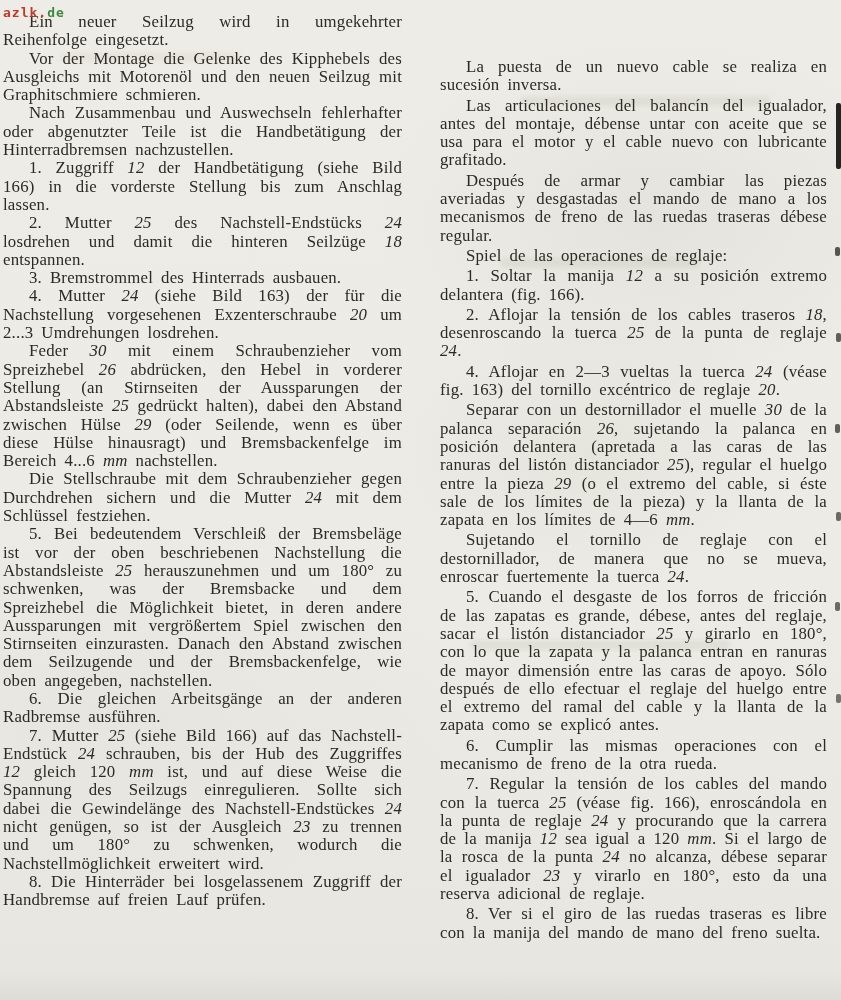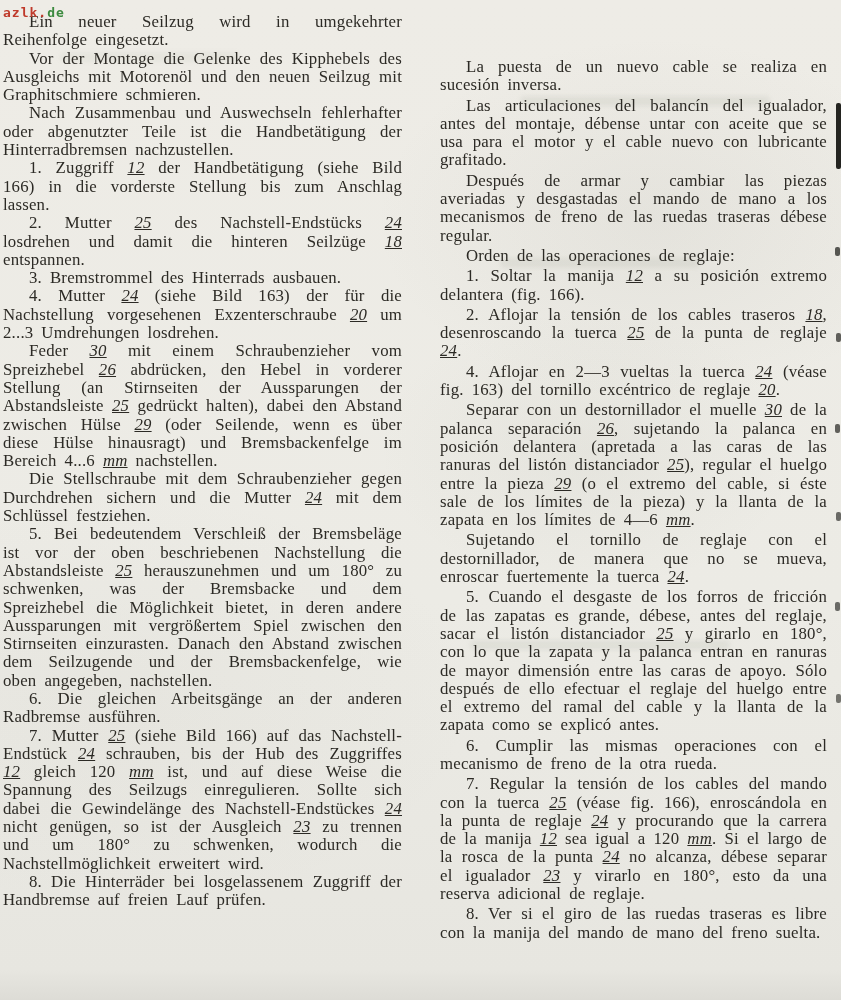--- a/index.html
+++ b/index.html
@@ -30,21 +30,21 @@
     font-size:16.8px;line-height:18.3px;
     color:#2c2a25;
     text-align:justify;
     word-spacing:3.6px;letter-spacing:0.2px;
     hyphens:auto;-webkit-hyphens:auto;
   }
   .col p{margin:0;text-indent:26px;}
   .col-left{left:3px;width:399px;}
   .col-right{left:440px;width:387px;margin-top:45px;}
   .col-right p{margin-bottom:2px;}
-  .col i{font-style:italic;text-decoration:underline;}
+  .col i{font-style:italic;}
   
   .ghost{
     position:absolute;height:10px;border-radius:5px;
     background:rgba(125,140,118,0.10);filter:blur(2px);
   }
   .g1{left:520px;top:96px;width:250px;}
   .g2{left:500px;top:258px;width:200px;}
   .g3{left:470px;top:640px;width:260px;}
   .g4{left:60px;top:52px;width:180px;background:rgba(125,140,118,0.07);}
   
@@ -81,21 +81,21 @@
       <p>Die Stellschraube mit dem Schraubenzieher gegen Durchdrehen sichern und die Mutter <i>24</i> mit dem Schlüssel festziehen.</p>
       <p>5. Bei bedeutendem Verschleiß der Bremsbeläge ist vor der oben beschriebenen Nachstellung die Abstandsleiste <i>25</i> herauszunehmen und um 180° zu schwenken, was der Bremsbacke und dem Spreizhebel die Möglichkeit bietet, in deren andere Aussparungen mit vergrößertem Spiel zwischen den Stirnseiten einzurasten. Danach den Abstand zwischen dem Seilzugende und der Bremsbackenfelge, wie oben angegeben, nachstellen.</p>
       <p>6. Die gleichen Arbeitsgänge an der anderen Radbremse ausführen.</p>
       <p>7. Mutter <i>25</i> (siehe Bild 166) auf das Nachstell-Endstück <i>24</i> schrauben, bis der Hub des Zuggriffes <i>12</i> gleich 120 <i>mm</i> ist, und auf diese Weise die Spannung des Seilzugs einregulieren. Sollte sich dabei die Gewindelänge des Nachstell-Endstückes <i>24</i> nicht genügen, so ist der Ausgleich <i>23</i> zu trennen und um 180° zu schwenken, wodurch die Nachstellmöglichkeit erweitert wird.</p>
       <p>8. Die Hinterräder bei losgelassenem Zuggriff der Handbremse auf freien Lauf prüfen.</p>
     </div>
   <div class="col col-right" id="col-1" lang="es">
       <p>La puesta de un nuevo cable se realiza en sucesión inversa.</p>
       <p>Las articulaciones del balancín del igualador, antes del montaje, débense untar con aceite que se usa para el motor y el cable nuevo con lubricante grafitado.</p>
       <p>Después de armar y cambiar las piezas averiadas y desgastadas el mando de mano a los mecanismos de freno de las ruedas traseras débese regular.</p>
-      <p>Orden de las operaciones de reglaje:</p>
+      <p>Spiel de las operaciones de reglaje:</p>
       <p>1. Soltar la manija <i>12</i> a su posición extremo delantera (fig. 166).</p>
       <p>2. Aflojar la tensión de los cables traseros <i>18</i>, desenroscando la tuerca <i>25</i> de la punta de reglaje <i>24</i>.</p>
       <p>4. Aflojar en 2—3 vueltas la tuerca <i>24</i> (véase fig. 163) del tornillo excéntrico de reglaje <i>20</i>.</p>
       <p>Separar con un destornillador el muelle <i>30</i> de la palanca separación <i>26</i>, sujetando la palanca en posición delantera (apretada a las caras de las ranuras del listón distanciador <i>25</i>), regular el huelgo entre la pieza <i>29</i> (o el extremo del cable, si éste sale de los límites de la pieza) y la llanta de la zapata en los límites de 4—6 <i>mm</i>.</p>
       <p>Sujetando el tornillo de reglaje con el destornillador, de manera que no se mueva, enroscar fuertemente la tuerca <i>24</i>.</p>
       <p>5. Cuando el desgaste de los forros de fricción de las zapatas es grande, débese, antes del reglaje, sacar el listón distanciador <i>25</i> y girarlo en 180°, con lo que la zapata y la palanca entran en ranuras de mayor dimensión entre las caras de apoyo. Sólo después de ello efectuar el reglaje del huelgo entre el extremo del ramal del cable y la llanta de la zapata como se explicó antes.</p>
       <p>6. Cumplir las mismas operaciones con el mecanismo de freno de la otra rueda.</p>
       <p>7. Regular la tensión de los cables del mando con la tuerca <i>25</i> (véase fig. 166), enroscándola en la punta de reglaje <i>24</i> y procurando que la carrera de la manija <i>12</i> sea igual a 120 <i>mm</i>. Si el largo de la rosca de la punta <i>24</i> no alcanza, débese separar el igualador <i>23</i> y virarlo en 180°, esto da una reserva adicional de reglaje.</p>
       <p>8. Ver si el giro de las ruedas traseras es libre con la manija del mando de mano del freno suelta.</p>
     </div>

